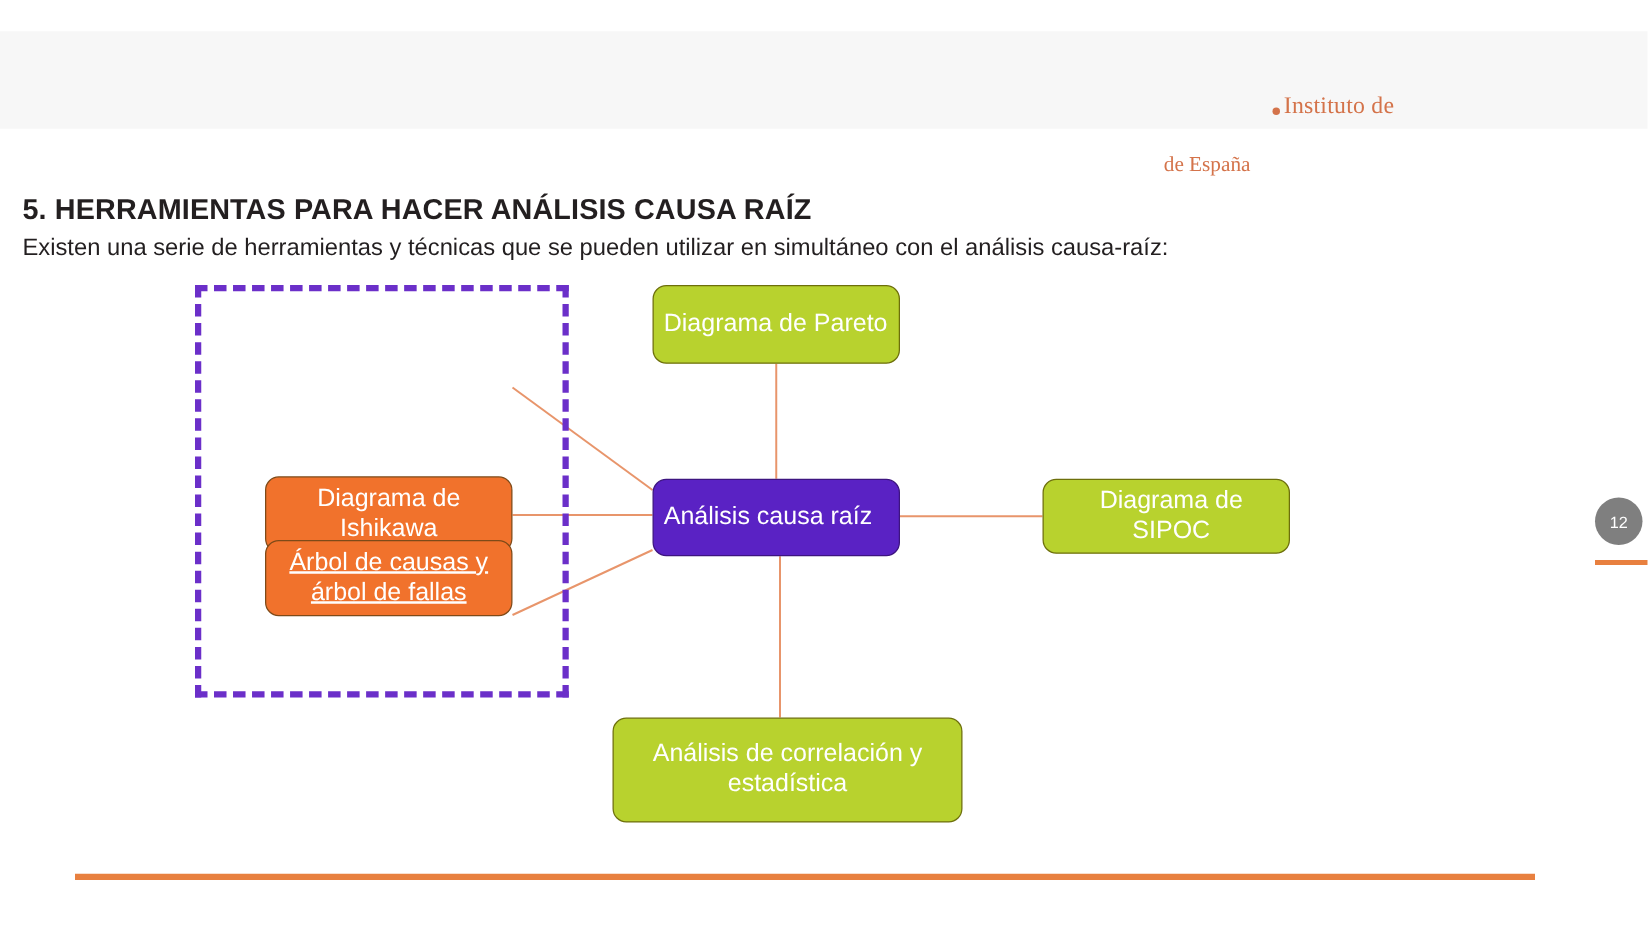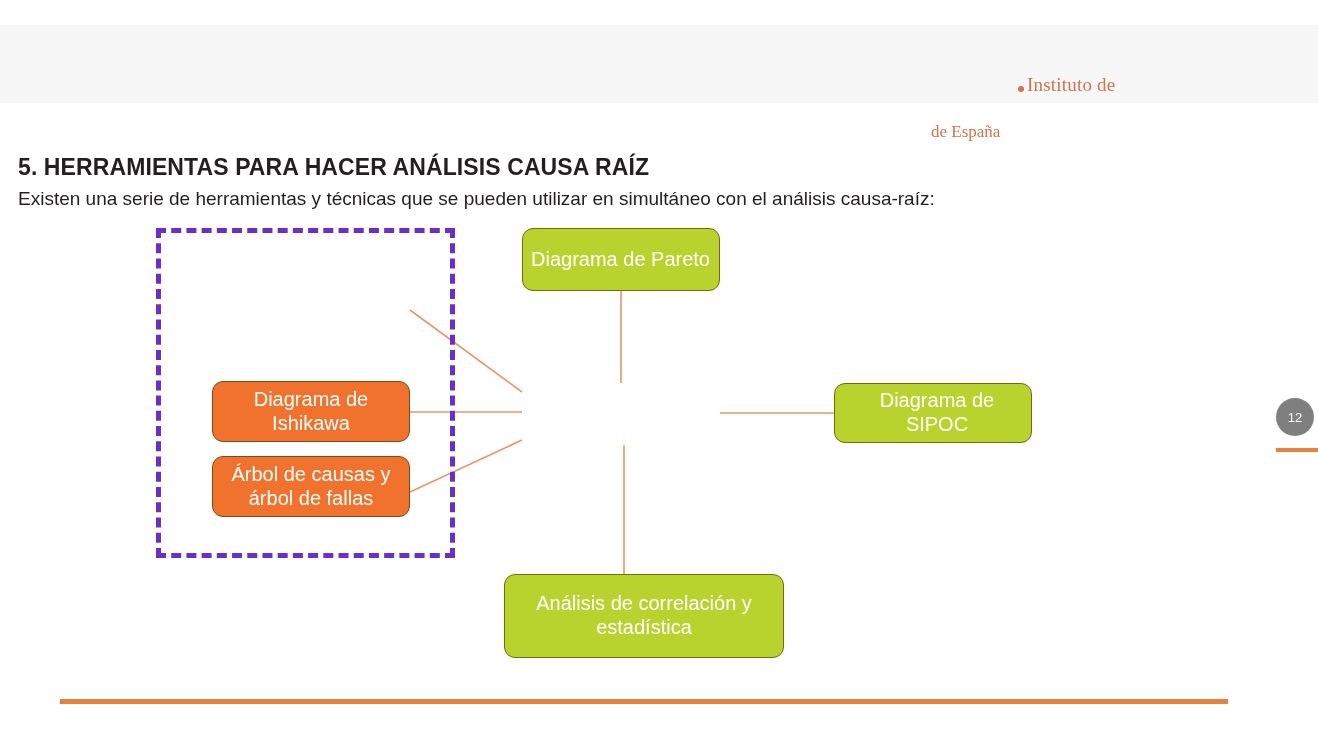--- a/index.html
+++ b/index.html
@@ -135,25 +135,25 @@
     background: #b8d22e;
     border: 1.4px solid #6d6f0b;
   }
   .node-purple {
     background: #5a22c4;
     border: 1.4px solid #3d1480;
   }
 
   #node-5porques   { left: 212px; top: 280px; width: 198px; height: 61px; }
   #node-ishikawa   { left: 212px; top: 381px; width: 198px; height: 61px; }
-  #node-arbol      { left: 212px; top: 456px; width: 198px; height: 61px; }
+  #node-arbol      { left: 212px; top: 432px; width: 198px; height: 61px; text-decoration: underline; }
   #node-pareto     { left: 522px; top: 228px; width: 198px; height: 63px; }
   #node-center     { left: 522px; top: 383px; width: 198px; height: 62px; }
   #node-sipoc      { left: 834px; top: 383px; width: 198px; height: 60px; padding-left: 16px; }
-  #node-correlacion{ left: 490px; top: 574px; width: 280px; height: 84px; margin-left: 14px; }
+  #node-correlacion{ left: 490px; top: 574px; width: 280px; height: 84px; }
 
   #dashed-group {
     position: absolute;
     left: 156px;
     top: 228px;
     width: 299px;
     height: 330px;
     border: 5px dashed #6b2fc9;
     box-sizing: border-box;
   }
@@ -235,20 +235,23 @@
   </div>
 
   <div class="node node-orange" id="node-arbol">
     <span>Árbol de causas y árbol de fallas</span>
   </div>
 
   <div class="node node-green" id="node-pareto">
     <span>Diagrama de Pareto</span>
   </div>
 
+  <div class="node node-purple" id="node-center">
+    <span>Análisis causa raíz</span>
+  </div>
 
   <div class="node node-green" id="node-sipoc">
     <span>Diagrama de SIPOC</span>
   </div>
 
   <div class="node node-green" id="node-correlacion">
     <span>Análisis de correlación y estadística</span>
   </div>
 </div>
 

